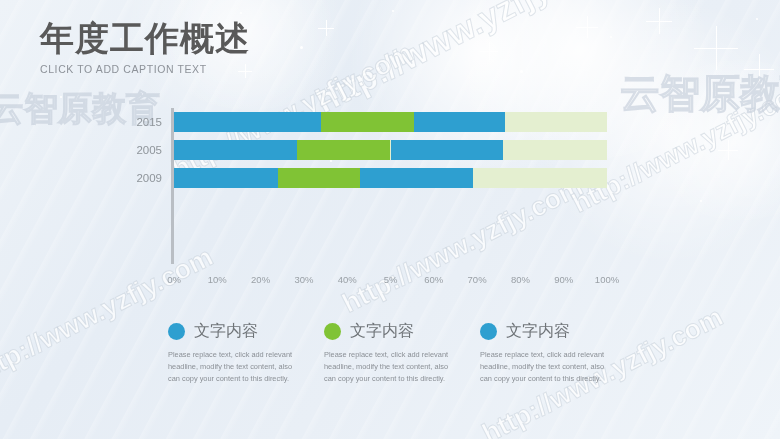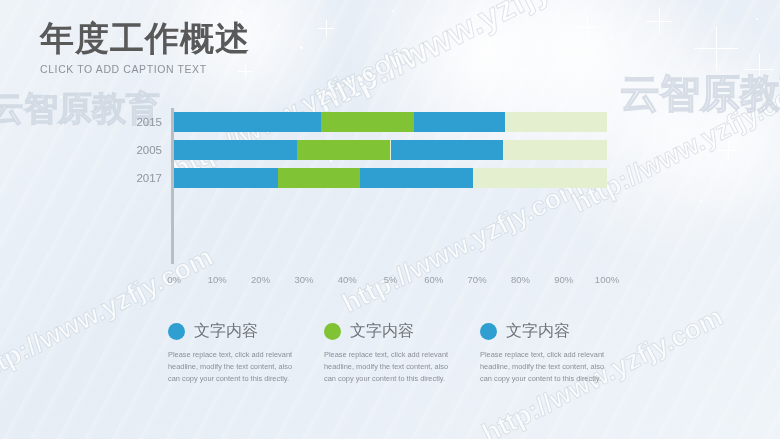--- a/index.html
+++ b/index.html
@@ -286,21 +286,21 @@
           <div class="seg" style="left: 55.5%; width: 21%; background: rgb(46, 159, 208);"></div>
         </div>
         <div class="row">
           <div class="ylabel">2005</div>
           <div class="track" style="background: rgb(228, 239, 208);"></div>
           <div class="seg" style="left: 0%; width: 28.5%; background: rgb(46, 159, 208);"></div>
           <div class="seg" style="left: 28.5%; width: 21.5%; background: rgb(128, 195, 53);"></div>
           <div class="seg" style="left: 50%; width: 26%; background: rgb(46, 159, 208);"></div>
         </div>
         <div class="row">
-          <div class="ylabel">2017</div>
+          <div class="ylabel">2009</div>
           <div class="track" style="background: rgb(228, 239, 208);"></div>
           <div class="seg" style="left: 0%; width: 24%; background: rgb(46, 159, 208);"></div>
           <div class="seg" style="left: 24%; width: 19%; background: rgb(128, 195, 53);"></div>
           <div class="seg" style="left: 43%; width: 26%; background: rgb(46, 159, 208);"></div>
         </div>
       </div>
     <div class="xaxis" id="xaxis">
         <div class="xtick" style="left: 0%;">0%</div>
         <div class="xtick" style="left: 10%;">10%</div>
         <div class="xtick" style="left: 20%;">20%</div>

